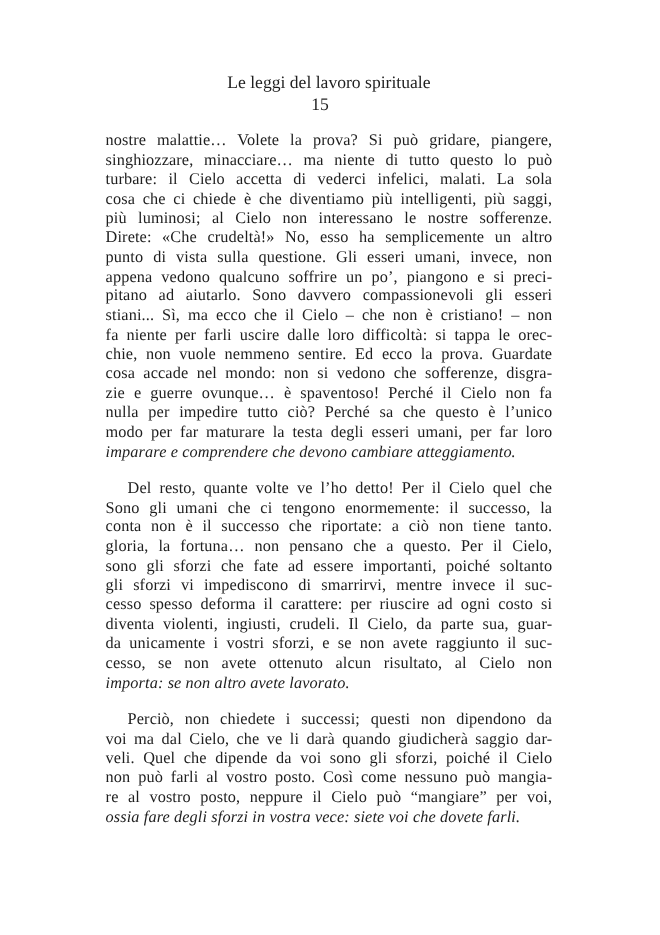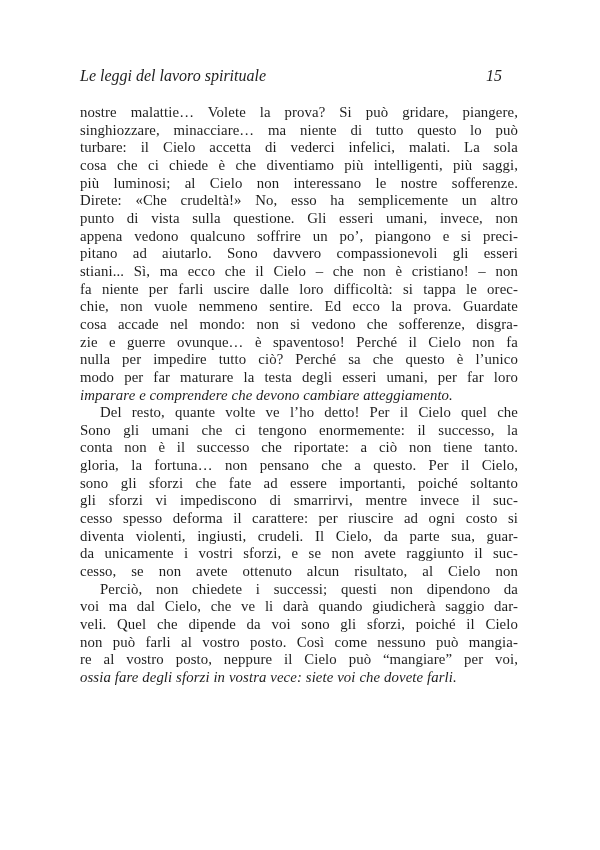--- a/index.html
+++ b/index.html
@@ -17,38 +17,38 @@
     inset: 0;
     background: #ffffff;
   }
   .running-header {
     position: absolute;
     left: 80px;
     top: 66px;
     width: 438px;
     display: flex;
     justify-content: space-between;
-    align-items: flex-start;
-    font-style: italic;
+    align-items: center;
     font-size: 16px;
     line-height: 20px;
+    flex-direction: column;
   }
   .running-header .pagenum {
     padding-right: 16px;
   }
   .body-text {
     position: absolute;
     left: 80px;
     top: 104px;
     width: 438px;
     font-size: 14.8px;
     line-height: 17.65px;
     letter-spacing: 0.1px;
   }
-  .paragraph { margin: 0; }
+  .paragraph { margin: 16px; }
   .line {
     text-align: justify;
     text-align-last: justify;
     text-justify: inter-word;
     white-space: normal;
     overflow: hidden;
   }
   .line.last { text-align-last: left; font-style: italic; }
   .line.indent { text-indent: 20px; }
 </style>
@@ -84,20 +84,21 @@
         <div class="line indent">Del resto, quante volte ve l’ho detto! Per il Cielo quel che</div>
         <div class="line">Sono gli umani che ci tengono enormemente: il successo, la</div>
         <div class="line">conta non è il successo che riportate: a ciò non tiene tanto.</div>
         <div class="line">gloria, la fortuna… non pensano che a questo. Per il Cielo,</div>
         <div class="line">sono gli sforzi che fate ad essere importanti, poiché soltanto</div>
         <div class="line">gli sforzi vi impediscono di smarrirvi, mentre invece il suc-</div>
         <div class="line">cesso spesso deforma il carattere: per riuscire ad ogni costo si</div>
         <div class="line">diventa violenti, ingiusti, crudeli. Il Cielo, da parte sua, guar-</div>
         <div class="line">da unicamente i vostri sforzi, e se non avete raggiunto il suc-</div>
         <div class="line">cesso, se non avete ottenuto alcun risultato, al Cielo non</div>
+        <div class="line last">importa: se non altro avete lavorato.</div>
       </div>
       <div class="paragraph">
         <div class="line indent">Perciò, non chiedete i successi; questi non dipendono da</div>
         <div class="line">voi ma dal Cielo, che ve li darà quando giudicherà saggio dar-</div>
         <div class="line">veli. Quel che dipende da voi sono gli sforzi, poiché il Cielo</div>
         <div class="line">non può farli al vostro posto. Così come nessuno può mangia-</div>
         <div class="line">re al vostro posto, neppure il Cielo può “mangiare” per voi,</div>
         <div class="line last">ossia fare degli sforzi in vostra vece: siete voi che dovete farli.</div>
       </div>
     </div>

